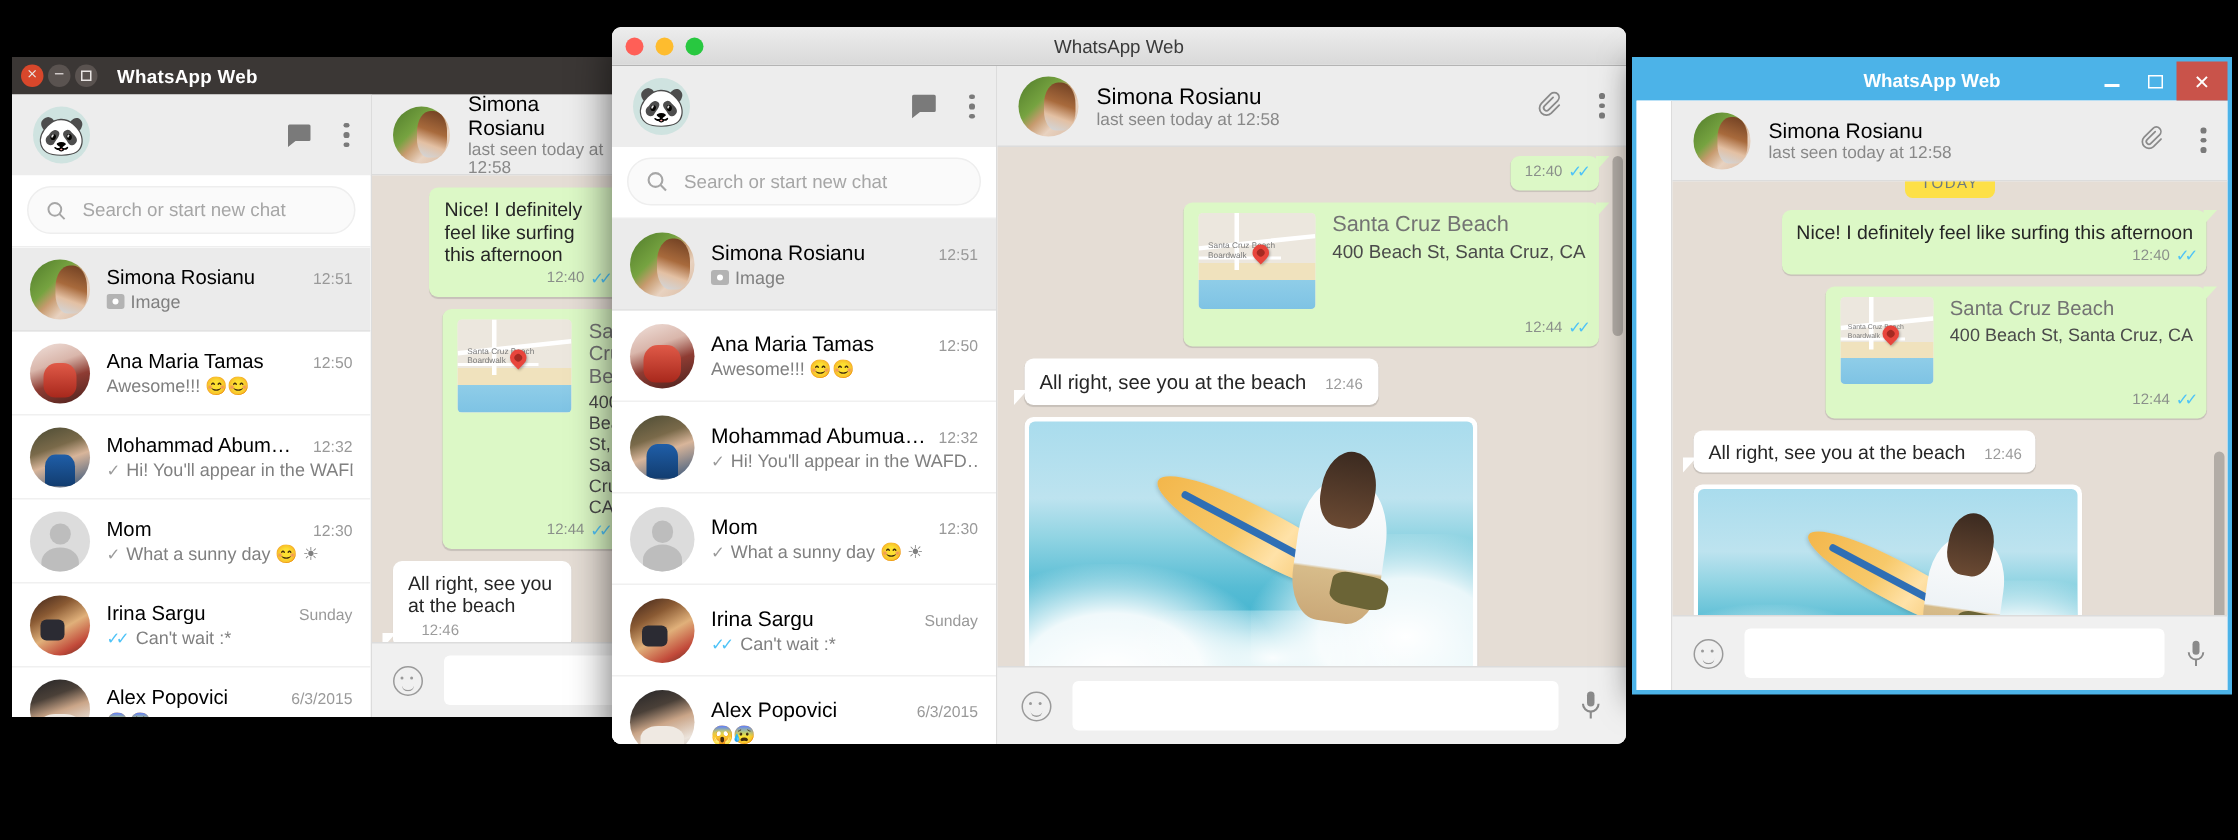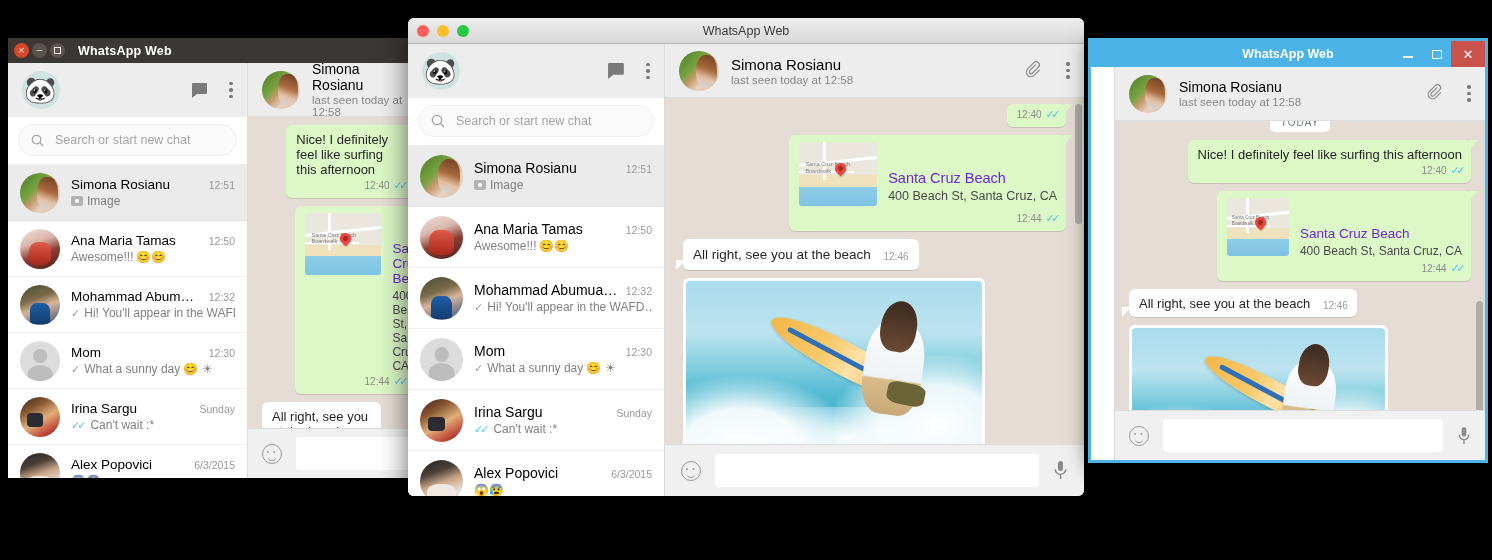--- a/index.html
+++ b/index.html
@@ -103,21 +103,21 @@
   .rp-header { height: 54px; background: #ededed; display: flex; align-items: center;
     padding: 0 14px; gap: 12px; flex: none; border-bottom: 1px solid #dcdcdc; }
   .rp-header .avatar { width: 38px; height: 38px; }
   .rp-name { font-size: 14px; color: #000; }
   .rp-status { font-size: 11.5px; color: #888; margin-top: 1px; }
   .rp-icons { margin-left: auto; display: flex; align-items: center; gap: 22px; }
 
   
   .conv { flex: 1; background: #e5ddd5; position: relative; overflow: hidden; padding: 8px 14px; }
   .daybadge { text-align: center; margin: 4px 0 10px; }
-  .daybadge span { background: #ffffff; color: #6d7a80; font-size: 10px; letter-spacing: 1px;
+  .daybadge span { background: #fde047; color: #6d7a80; font-size: 10px; letter-spacing: 1px;
     padding: 4px 11px; border-radius: 5px; display: inline-block; }
   .row { display: flex; margin-bottom: 8px; }
   .row.out { justify-content: flex-end; }
   .row.in { justify-content: flex-start; }
   .bubble { position: relative; border-radius: 6px; padding: 7px 9px 6px 10px; max-width: 78%;
     box-shadow: 0 1px 0.5px rgba(0,0,0,.13); font-size: 13px; color: #262626; }
   .bubble.out { background: #dcf8c6; }
   .bubble.in { background: #fff; }
   .bubble.out::after { content: ""; position: absolute; right: -7px; top: 0; border-width: 0 0 10px 9px;
     border-style: solid; border-color: transparent transparent transparent #dcf8c6; }
@@ -128,21 +128,21 @@
   .bubble.in .btime { color: #9b9b9b; }
   .bmeta { display: flex; justify-content: flex-end; align-items: center; gap: 4px;
     margin-top: 2px; }
   .bmeta .btime { margin-left: 0; }
   .ticks { font-size: 11px; color: #4fc3f7; letter-spacing: -3.5px; }
 
   
   .loc { display: flex; gap: 11px; align-items: flex-start; }
   .locmap { width: 76px; height: 62px; border-radius: 3px; flex: none; overflow: hidden;
     position: relative; background: #f0ece4; }
-  .loctitle { color: #6d28d9; font-size: 13.5px; margin-top: 28px; }
+  .loctitle { color: #737373; font-size: 13.5px; }
   .locaddr { font-size: 12px; color: #4a4a4a; margin-top: 3px; }
 
   
   .photo-bubble { background: #fff; border-radius: 6px; padding: 3px; position: relative;
     box-shadow: 0 1px 0.5px rgba(0,0,0,.13); }
   .photo-bubble::after { content: ""; position: absolute; left: -7px; bottom: 0;
     border-width: 10px 9px 0 0; border-style: solid;
     border-color: #fff transparent transparent transparent; }
   .photo { border-radius: 4px; overflow: hidden; position: relative; display: block; }
 

